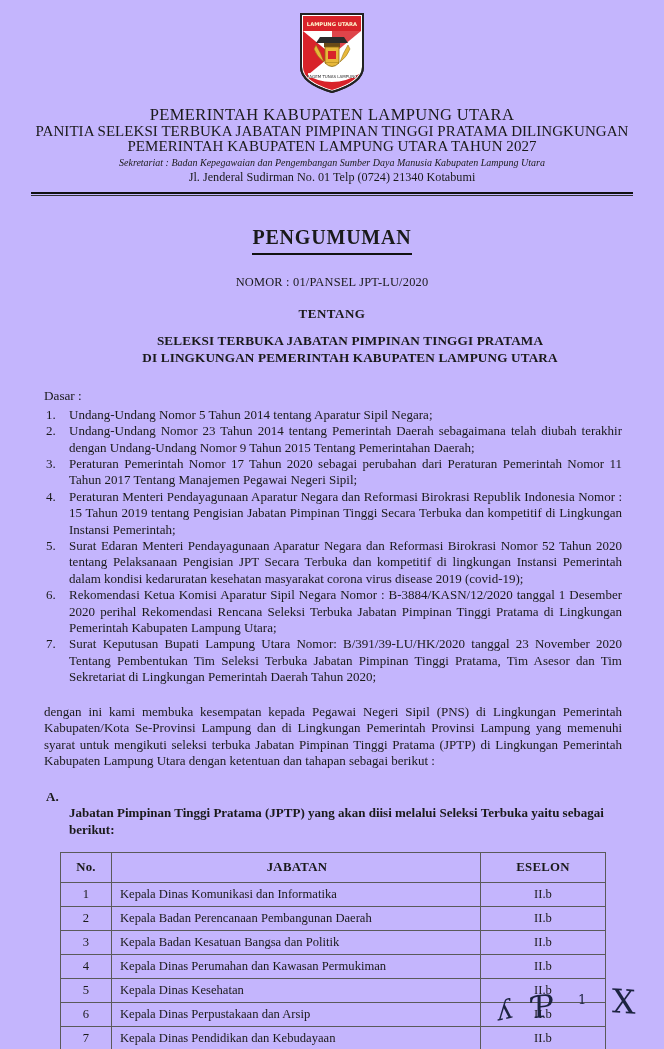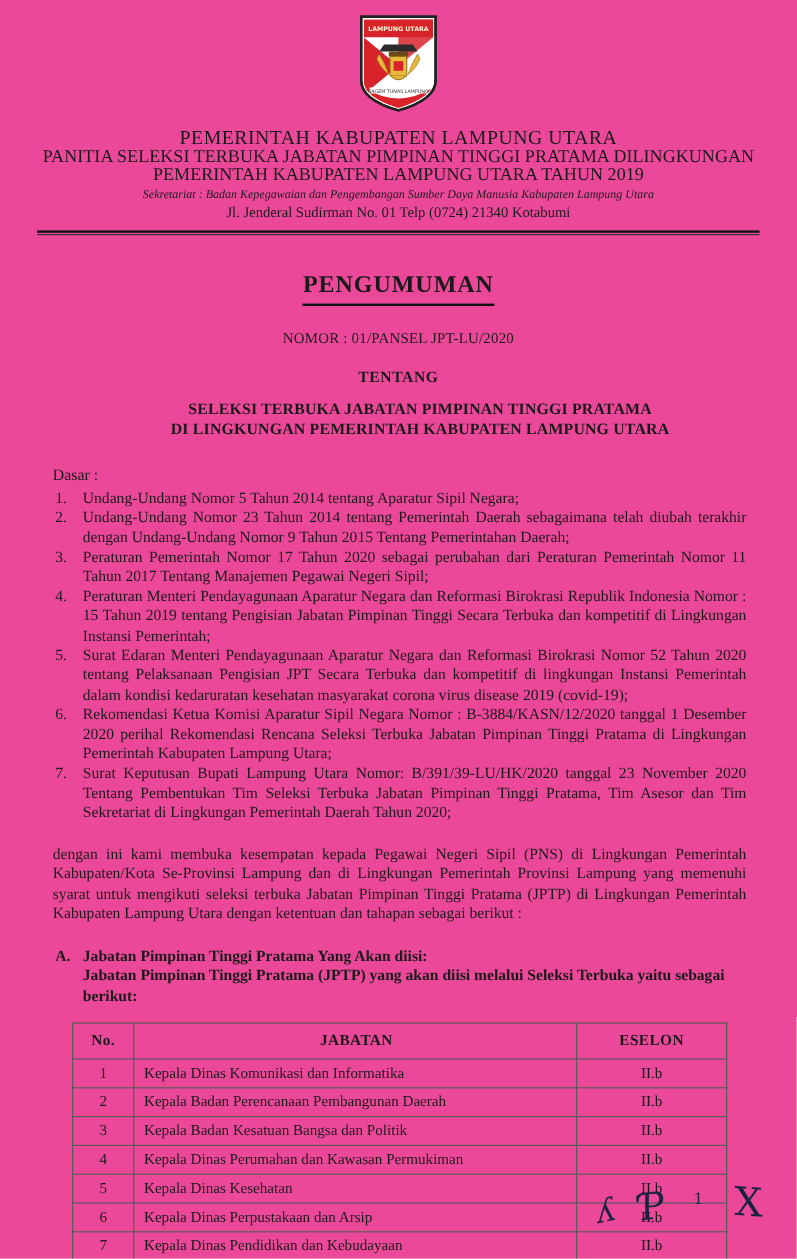--- a/index.html
+++ b/index.html
@@ -4,21 +4,21 @@
 <style>
   html, body {
     margin: 0;
     padding: 0;
     background: #ffffff;
   }
   .page {
     position: relative;
     width: 664px;
     height: 1049px;
-    background: #ec4899;
+    background: #c4b5fd;
     font-family: "Liberation Serif", "DejaVu Serif", serif;
     color: #1a1a1a;
     overflow: hidden;
     box-sizing: border-box;
   }
 
   
   .letterhead {
     padding-top: 11px;
     text-align: center;
@@ -227,21 +227,21 @@
           <path d="M27 52 q7 7 14 0" fill="#e8b83b" stroke="#8a6a10" stroke-width="0.8"></path>
           <path d="M10 62 h48 v5 h-48 Z" fill="#ffffff" opacity="0.9"></path>
           <text x="34" y="66.5" text-anchor="middle" font-size="4" fill="#333" font-family="DejaVu Sans, sans-serif">RAGEM TUNAS LAMPUNG</text>
         </g>
         <path d="M3 3 H65 V56 Q65 72 34 81 Q3 72 3 56 Z" fill="none" stroke="#222" stroke-width="2"></path>
       </svg>
     </div>
 
     <div class="lh-line-1">PEMERINTAH KABUPATEN LAMPUNG UTARA</div>
     <div class="lh-line-2">PANITIA SELEKSI TERBUKA JABATAN PIMPINAN TINGGI PRATAMA DILINGKUNGAN</div>
-    <div class="lh-line-3">PEMERINTAH KABUPATEN LAMPUNG UTARA TAHUN 2019</div>
+    <div class="lh-line-3">PEMERINTAH KABUPATEN LAMPUNG UTARA TAHUN 2027</div>
     <div class="lh-line-4">Sekretariat : Badan Kepegawaian dan Pengembangan Sumber Daya Manusia Kabupaten Lampung Utara</div>
     <div class="lh-line-5">Jl. Jenderal Sudirman No. 01 Telp (0724) 21340 Kotabumi</div>
 
     <hr class="rule-thick">
   </div>
 
   <div class="title-block">
     <div><span class="doc-title">PENGUMUMAN</span></div>
     <div class="doc-number">NOMOR : 01/PANSEL JPT-LU/2020</div>
     <div class="doc-tentang">TENTANG</div>
@@ -283,21 +283,21 @@
       <li>
         <span class="num">7.</span>
         <span>Surat Keputusan Bupati Lampung Utara Nomor: B/391/39-LU/HK/2020 tanggal 23 November 2020 Tentang Pembentukan Tim Seleksi Terbuka Jabatan Pimpinan Tinggi Pratama, Tim Asesor dan  Tim Sekretariat di Lingkungan Pemerintah Daerah Tahun 2020;</span>
       </li>
     </ol>
 
     <p class="para-open">dengan ini kami membuka kesempatan kepada  Pegawai Negeri Sipil (PNS) di Lingkungan Pemerintah Kabupaten/Kota  Se-Provinsi Lampung  dan di Lingkungan Pemerintah Provinsi Lampung yang memenuhi syarat untuk mengikuti seleksi terbuka Jabatan Pimpinan Tinggi Pratama (JPTP)  di Lingkungan Pemerintah Kabupaten Lampung Utara dengan ketentuan dan tahapan  sebagai berikut :</p>
 
     <div class="section-a">
       <span class="sec-letter">A.</span>
-      <span>Jabatan Pimpinan Tinggi Pratama Yang Akan diisi:</span><br>
+      <br>
       <span>Jabatan Pimpinan Tinggi Pratama (JPTP) yang akan diisi melalui Seleksi Terbuka yaitu sebagai berikut:</span>
     </div>
 
     <table class="jabatan-table">
       <thead>
         <tr>
           <th class="col-no">No.</th>
           <th class="col-jab">JABATAN</th>
           <th class="col-esl">ESELON</th>
         </tr>

